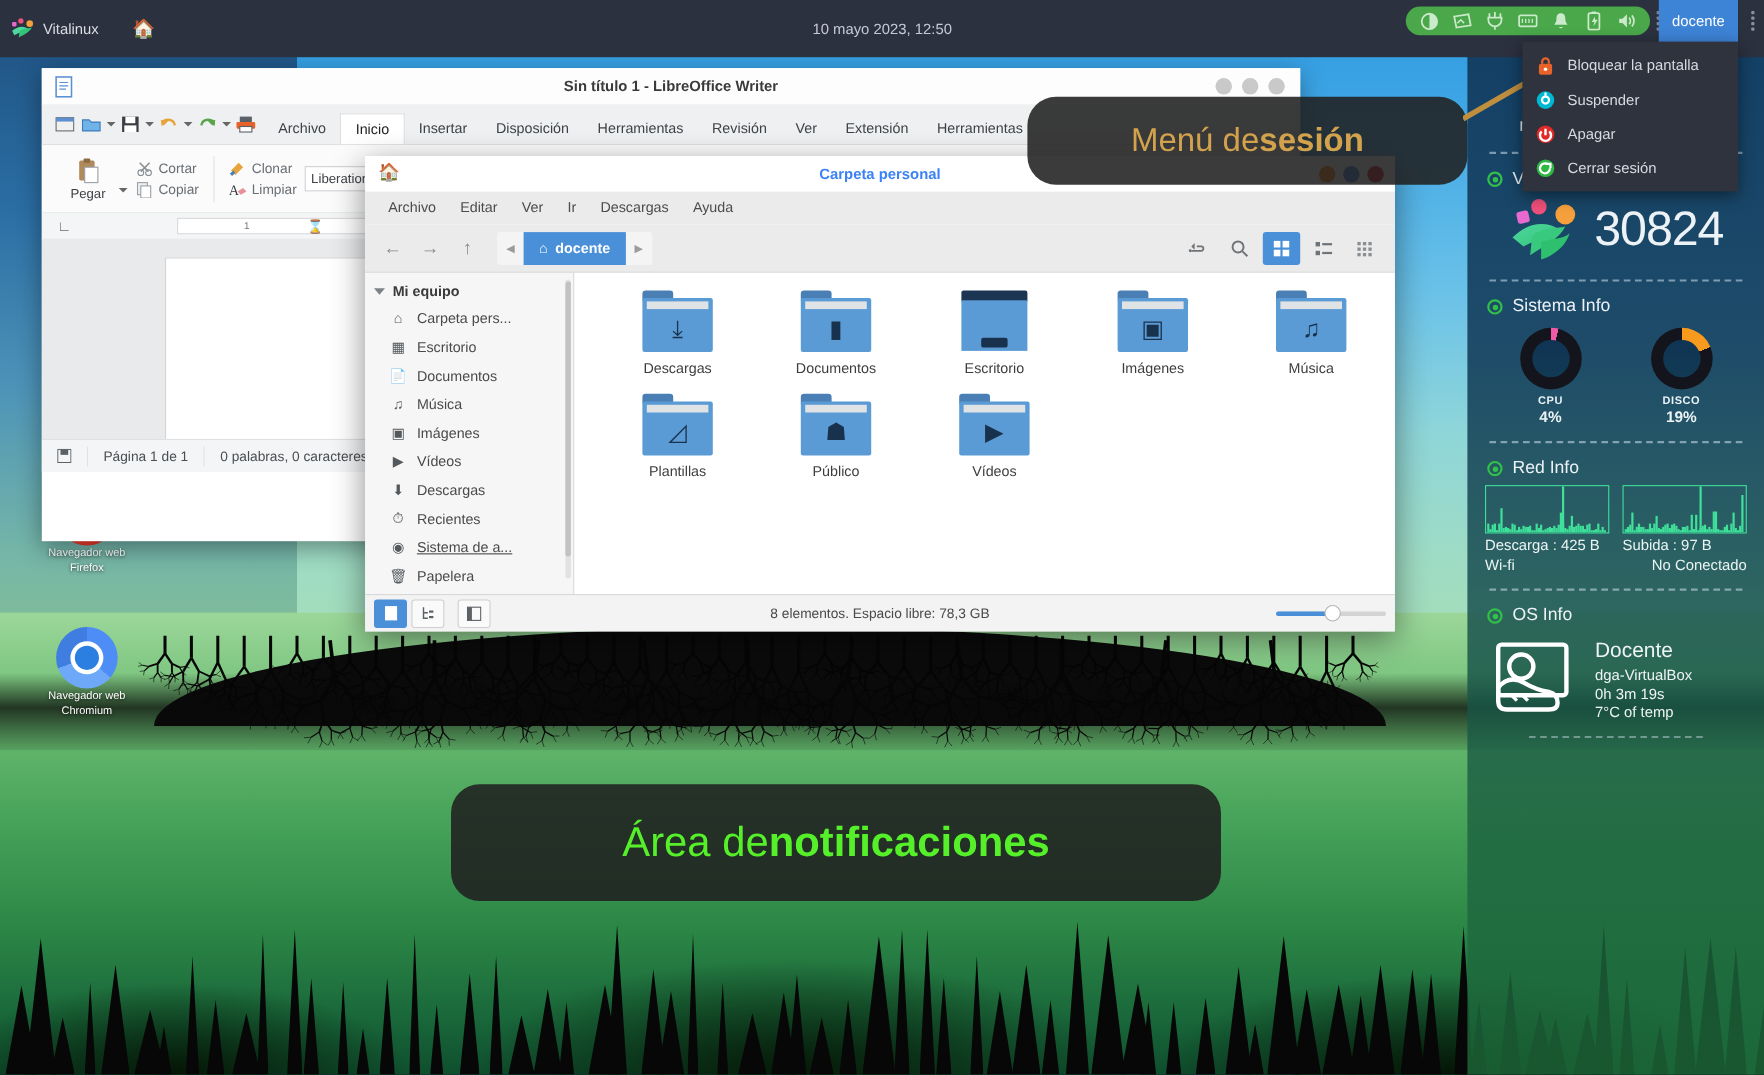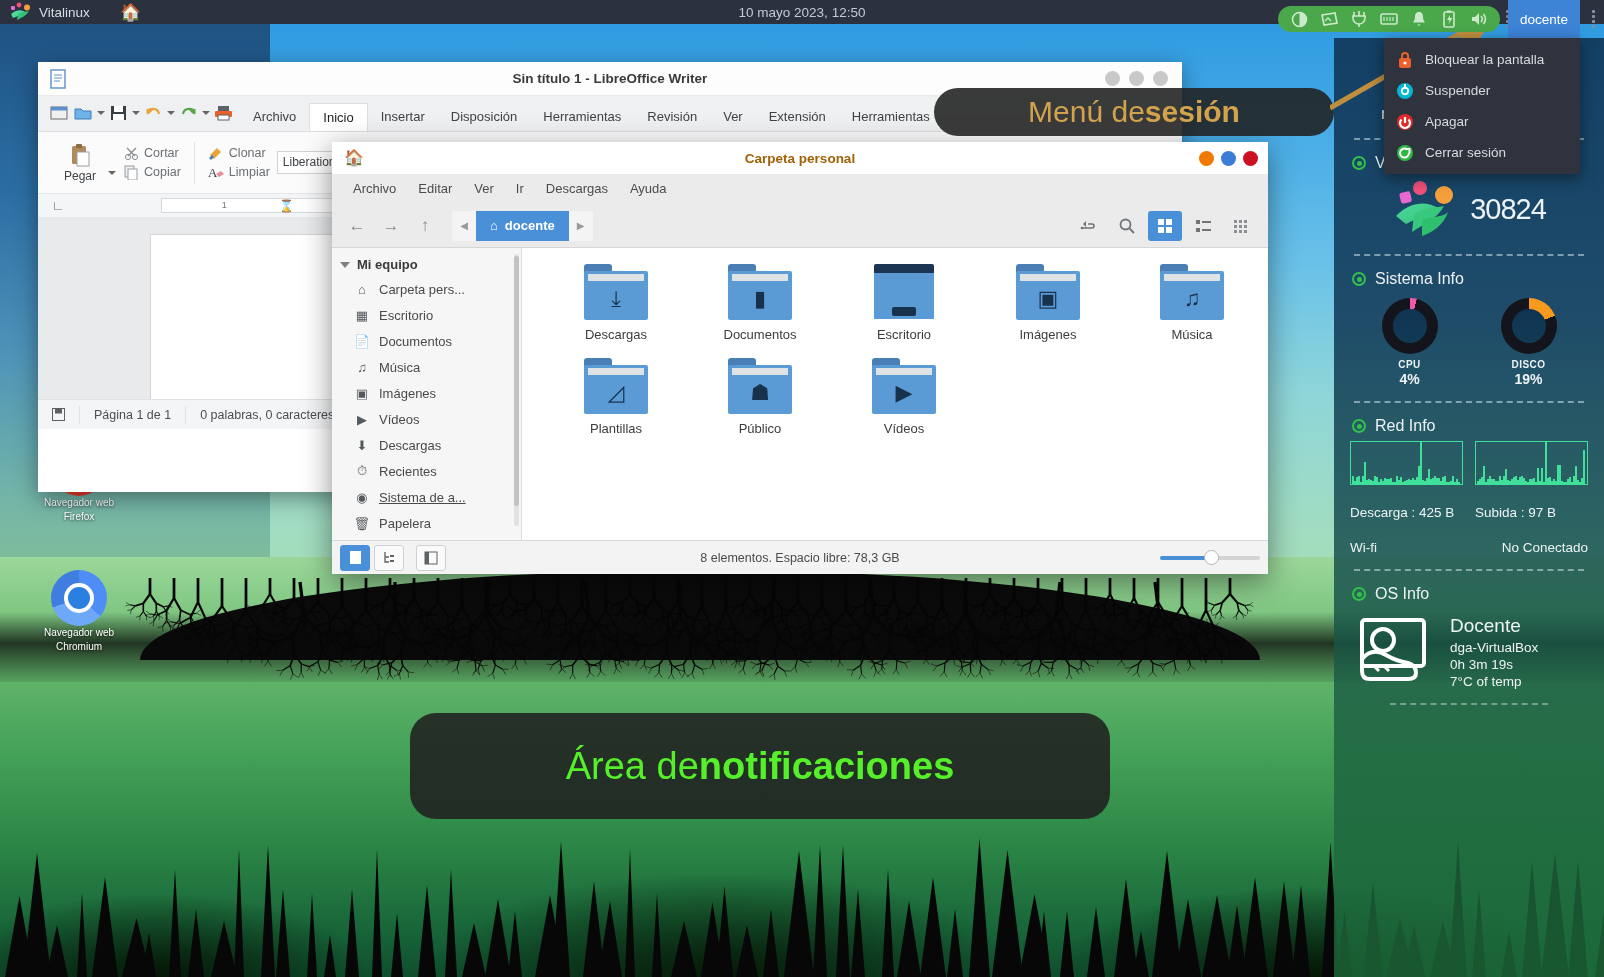--- a/index.html
+++ b/index.html
@@ -39,21 +39,21 @@
       radial-gradient(ellipse 420px 150px at 45% 100%, #061806 0%, rgba(6,24,6,0) 70%),
       radial-gradient(ellipse 380px 130px at 82% 100%, #051505 0%, rgba(5,21,5,0) 70%);
   }
   .wp-spike {
     position: absolute; bottom: 0; background: #070707;
     clip-path: polygon(50% 0%, 100% 100%, 0% 100%);
   }
 
   
   #top-panel {
-    position: absolute; left: 0; top: 0; width: 1604px; height: 24px;
+    position: absolute; left: 0; top: 0; width: 1604px; height: 52px;
     background: #2b313f; display: flex; align-items: center; z-index: 60;
   }
   .panel-logo { display: flex; align-items: center; gap: 7px; padding-left: 10px; }
   .vl-run { width: 22px; height: 20px; position: relative; }
   .panel-name { color: #d9dde4; font-size: 13.5px; }
   .panel-home {
     margin-left: 26px; width: 30px; height: 30px; display: flex;
     align-items: center; justify-content: center; color: #4d5565; font-size: 17px;
   }
   .panel-clock {
@@ -105,36 +105,36 @@
       rgba(20,76,76,.82) 55%, rgba(28,96,64,.80) 75%, rgba(30,110,60,.78) 100%);
     padding: 0 16px; color: #ecf2f6; z-index: 20;
   }
   .ck-clock { text-align: center; font-size: 54px; font-weight: 300; letter-spacing: 1px; margin-top: 2px; line-height: 1; }
   .ck-date { text-align: center; font-size: 17px; margin-top: 10px; color: #e4ebf0; }
   .ck-sep { height: 0; border-top: 2px dashed rgba(210,225,235,.55); margin: 14px 4px; }
   .ck-head { display: flex; align-items: center; gap: 9px; font-size: 16px; margin: 4px 0 2px 2px; }
   .ck-bullet { width: 14px; height: 14px; border-radius: 50%; border: 2.5px solid #32c04a; position: relative; flex: none; }
   .ck-bullet::after { content:''; position:absolute; inset:2.5px; border-radius:50%; background:#32c04a; }
   .ck-brandrow { display: flex; align-items: center; justify-content: center; gap: 4px; margin: 6px 0 2px; }
-  .ck-num { font-size: 29px; font-weight: 400; letter-spacing: -1px; }
+  .ck-num { font-size: 44px; font-weight: 400; letter-spacing: -1px; }
   .ck-gauges { display: flex; justify-content: space-around; margin-top: 10px; }
   .ck-gauge { text-align: center; width: 74px; }
   .gauge-ring { width: 56px; height: 56px; margin: 0 auto; border-radius: 50%; }
   .gauge-wrap { position: relative; width: 56px; height: 56px; margin: 0 auto; }
   .gauge-inner {
     position: absolute; inset: 11px; border-radius: 50%;
     background: linear-gradient(180deg, rgba(16,52,84,1) 0%, rgba(17,58,84,1) 100%);
   }
   .g-label { font-size: 10px; font-weight: bold; margin-top: 5px; letter-spacing: .5px; }
   .g-val { font-size: 14px; font-weight: bold; margin-top: 1px; }
   .ck-netrow { display: flex; gap: 12px; margin-top: 6px; }
   .ck-netcol { flex: 1; }
   .netgraph { height: 44px; border: 1.5px solid #3ee09a; position: relative; overflow: hidden; }
   .netbar { position: absolute; bottom: 0; width: 2px; background: #3ee09a; }
-  .nettext { font-size: 13.5px; margin-top: 20px; color: #ecf4f4; }
+  .nettext { font-size: 13.5px; margin-top: 3px; color: #ecf4f4; }
   .ck-osrow { display: flex; align-items: center; gap: 14px; margin-top: 10px; }
   .ck-osinfo div { font-size: 13.5px; margin-top: 2px; color: #eef4f4; }
   .ck-osname { font-size: 19px !important; margin-bottom: 3px !important; }
   .ck-enddash { height: 0; border-top: 2px dashed rgba(210,225,235,.45); margin: 14px 40px 0 40px; }
 
   
   .desk-icon {
     position: absolute; width: 150px; text-align: center; z-index: 5;
     color: #fff; font-size: 10px; text-shadow: 0 1px 3px rgba(0,0,0,.7); line-height: 1.35;
   }
@@ -197,21 +197,21 @@
     display: flex; align-items: center; font-size: 12.5px; color: #4a4f54;
   }
   .st-cell { padding: 0 14px; border-right: 1px solid #e0e2e5; height: 18px; display: flex; align-items: center; }
 
   
   #fm-window {
     position: absolute; left: 332px; top: 142px; width: 936px; height: 432px;
     background: #fff; z-index: 30; box-shadow: 0 8px 28px rgba(0,0,0,.45);
   }
   .fm-title { height: 32px; background: #fff; display: flex; align-items: center; position: relative; }
-  .fm-title-text { position: absolute; left:0; right:0; text-align:center; font-size:13.5px; font-weight:bold; color:#a16207; }
+  .fm-title-text { position: absolute; left:0; right:0; text-align:center; font-size:13.5px; font-weight:bold; color:#3b82f6; }
   .fm-home-ico { margin-left: 12px; color: #2b2b2b; font-size: 16px; line-height: 1; }
   .fm-wbtns { position: absolute; right: 10px; display: flex; gap: 7px; }
   .fm-wb { width: 15px; height: 15px; border-radius: 50%; }
   .fm-menubar { height: 30px; background: #ebebeb; display: flex; align-items: center; padding-left: 10px; gap: 0; }
   .fm-menu { padding: 0 11px; font-size: 13px; color: #4c4c4c; height: 30px; line-height: 30px; }
   .fm-toolbar {
     height: 44px; background: #ebebeb; display: flex; align-items: center;
     padding: 0 10px; border-bottom: 1px solid #d6d6d6; gap: 4px;
   }
   .fm-navbtn { width: 30px; height: 28px; display: flex; align-items: center; justify-content: center; color: #8a8a8a; font-size: 17px; }
@@ -251,21 +251,21 @@
   .sb-slider { margin-left: auto; width: 100px; height: 18px; position: relative; display: flex; align-items: center; }
   .sb-track { width: 100%; height: 4px; background: #d4d4d4; border-radius: 2px; }
   .sb-fill { position: absolute; left: 0; width: 52px; height: 4px; background: #4a90d9; border-radius: 2px; }
   .sb-knob { position: absolute; left: 44px; width: 15px; height: 15px; border-radius: 50%; background: #fff; border: 1px solid #b4b4b4; }
 
   
   .callout {
     position: absolute; background: rgba(32,32,32,.88); border-radius: 26px;
     display: flex; align-items: center; justify-content: center; z-index: 55;
   }
-  #callout-session { left: 934px; top: 88px; width: 400px; height: 48px; font-size: 30px; color: #d2a24c; }
+  #callout-session { left: 934px; top: 88px; width: 400px; height: 80px; font-size: 30px; color: #d2a24c; }
   #callout-notif { left: 410px; top: 713px; width: 700px; height: 106px; font-size: 38px; color: #55f02a; }
   .callout b { font-weight: bold; }
   #arrow-svg { position: absolute; left: 1330px; top: 8px; z-index: 58; }
 </style>
 </head>
 <body>
 
 <div id="wallpaper">
   <div class="wp-sky"></div>
   <div class="wp-sky-left"></div>

